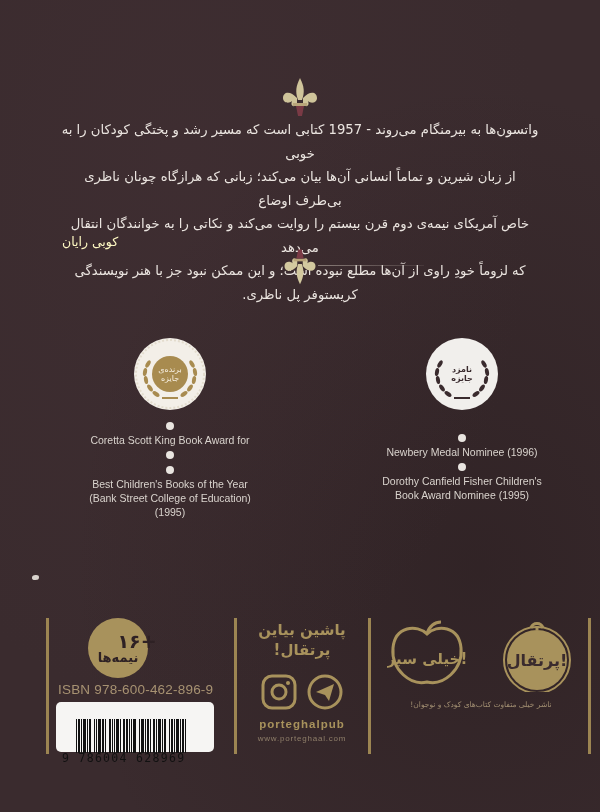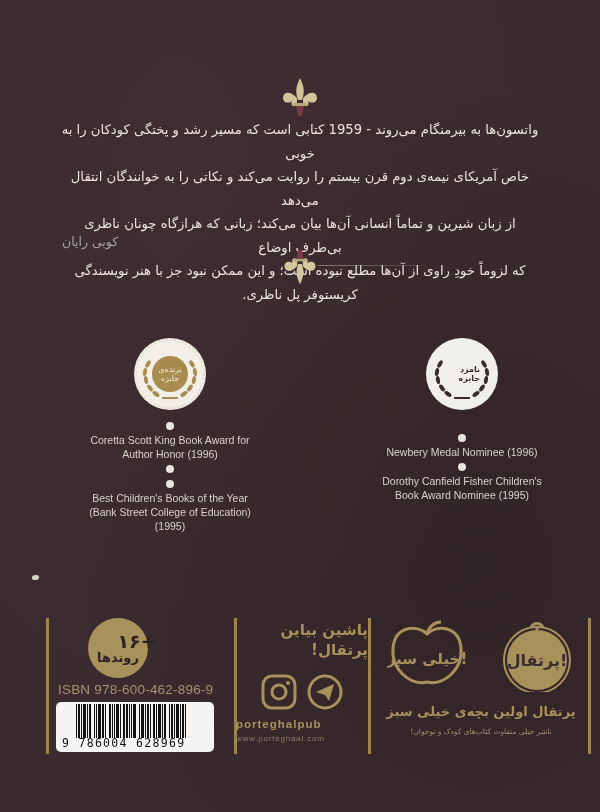--- a/index.html
+++ b/index.html
@@ -20,41 +20,41 @@
     position: absolute; top: 265px; left: 318px; width: 106px; height: 1px;
     background: linear-gradient(90deg, rgba(200,190,180,0.55), rgba(200,190,180,0.1));
   }
   .blurb {
     position: absolute; top: 118px; left: 60px; width: 480px;
     direction: rtl; text-align: center;
     font-size: 13.2px; line-height: 23.5px; color: #ebe5e0;
   }
   .blurb-author {
     position: absolute; top: 234px; left: 62px;
-    direction: rtl; font-size: 12.5px; color: #a3a3a3;
+    direction: rtl; font-size: 12.5px; color: #fef9c3;
   }
   .award-col { position: absolute; display: flex; flex-direction: column; align-items: center; }
   .award-left { top: 338px; left: 60px; width: 220px; }
   .award-right { top: 338px; left: 367px; width: 190px; }
   .medal {
     width: 72px; height: 72px; border-radius: 50%;
     display: flex; align-items: center; justify-content: center;
     margin-bottom: 8px; position: relative;
   }
   .medal-gold { background: #f3efe8; }
   .medal-silver { background: #f1efec; margin-top: 0; }
   .medal svg { position: absolute; inset: 0; }
   .medal-inner {
     width: 36px; height: 36px; border-radius: 50%;
     display: flex; align-items: center; justify-content: center;
     font-size: 8px; line-height: 9px; direction: rtl; text-align: center;
     position: relative; z-index: 1;
   }
   .medal-gold .medal-inner { background: #a88b4f; color: #f6efe1; }
-  .medal-silver .medal-inner { background: transparent; color: #3a2b2e; font-weight: bold; text-align: right; }
+  .medal-silver .medal-inner { background: transparent; color: #3a2b2e; font-weight: bold; }
   .award-dot { width: 8px; height: 8px; border-radius: 50%; background: #e9e5e0; margin: 4px 0 3px; }
   .award-text {
     font-family: "Liberation Sans", sans-serif;
     font-size: 10.5px; line-height: 14px; color: #d9d3cd; text-align: center;
   }
   .speck { position: absolute; left: 32px; top: 575px; width: 7px; height: 5px; background: #d8d2cc; border-radius: 50% 40% 50% 40%; }
 
   .vline { position: absolute; width: 3px; background: #9c8552; }
   .age-badge {
     position: absolute; left: 88px; top: 618px; width: 60px; height: 60px;
@@ -63,30 +63,30 @@
     direction: rtl; font-weight: bold;
   }
   .age-num { font-size: 19px; line-height: 20px; margin-left: 38px; }
   .age-label { font-size: 13px; line-height: 14px; }
   .isbn {
     position: absolute; left: 58px; top: 682px;
     font-family: "Liberation Sans", sans-serif; font-size: 13.5px; color: #a79272; letter-spacing: 0.2px;
   }
   .barcode-box {
     position: absolute; left: 56px; top: 702px; width: 158px; height: 50px;
-    background: #f6f5f3; border-radius: 5px; padding: 2px 6px 0;
+    background: #f6f5f3; border-radius: 5px; padding: 17px 6px 0;
   }
   .bars { display: flex; height: 34px; align-items: stretch; margin-left: 14px; }
   .bars span { display: block; background: #111; margin-right: 1px; }
   .barcode-digits {
     font-family: "DejaVu Sans Mono", monospace; font-size: 11.5px; color: #111;
     letter-spacing: 1.3px; margin-top: -2px;
   }
 
-  .social-panel { position: absolute; left: 236px; top: 618px; width: 132px; height: 134px; }
+  .social-panel { position: absolute; left: 236px; top: 618px; width: 132px; height: 134px; text-align: center; }
   .social-title {
     direction: rtl; color: #a8925c; font-weight: bold; font-size: 15px; line-height: 20px;
     margin-top: 2px;
   }
   .social-icons { display: flex; justify-content: center; gap: 10px; margin-top: 14px; }
   .social-icons svg { display: block; }
   .handle { color: #a8925c; font-weight: bold; font-size: 11.5px; letter-spacing: 1px; margin-top: 8px; font-family: "Liberation Sans", sans-serif; }
   .website { color: #8f7f6a; font-size: 8px; letter-spacing: 0.8px; margin-top: 4px; font-family: "Liberation Sans", sans-serif; }
 
   .brand-panel { position: absolute; left: 372px; top: 618px; width: 218px; height: 134px; }
@@ -103,23 +103,23 @@
 
 <svg class="fleur fleur-top" viewBox="0 0 40 46">
   <path d="M20 2 C16 10 15 16 18 24 L22 24 C25 16 24 10 20 2 Z" fill="#cfc49a"></path>
   <path d="M17 22 C10 14 3 16 3 22 C3 27 9 28 12 25 C10 30 14 32 17 28 Z" fill="#cfc49a"></path>
   <path d="M23 22 C30 14 37 16 37 22 C37 27 31 28 28 25 C30 30 26 32 23 28 Z" fill="#cfc49a"></path>
   <rect x="13" y="27" width="14" height="3" fill="#b9a57a"></rect>
   <path d="M16 30 L24 30 L22 40 L18 40 Z" fill="#7a3a45"></path>
 </svg>
 
 <div class="blurb">
-  <div>واتسون‌ها به بیرمنگام می‌روند - 1959 کتابی است که مسیر رشد و پختگی کودکان را به خوبی</div>
+  <div>واتسون‌ها به بیرمنگام می‌روند - 1957 کتابی است که مسیر رشد و پختگی کودکان را به خوبی</div>
+  <div>از زبان شیرین و تماماً انسانی آن‌ها بیان می‌کند؛ زبانی که هرازگاه چونان ناظری بی‌طرف اوضاع</div>
   <div>خاص آمریکای نیمه‌ی دوم قرن بیستم را روایت می‌کند و نکاتی را به خوانندگان انتقال می‌دهد</div>
-  <div>از زبان شیرین و تماماً انسانی آن‌ها بیان می‌کند؛ زبانی که هرازگاه چونان ناظری بی‌طرف اوضاع</div>
   <div>که لزوماً خودِ راوی از آن‌ها مطلع نبوده است؛ و این ممکن نبود جز با هنر نویسندگی</div>
   <div>کریستوفر پل ناظری.</div>
 </div>
 <div class="blurb-author">کوبی رایان</div>
 
 <svg class="fleur fleur-bottom" viewBox="0 0 40 46">
   <path d="M20 2 C16 10 15 16 18 24 L22 24 C25 16 24 10 20 2 Z" fill="#d3c99f"></path>
   <path d="M17 22 C10 14 3 16 3 22 C3 27 9 28 12 25 C10 30 14 32 17 28 Z" fill="#d3c99f"></path>
   <path d="M23 22 C30 14 37 16 37 22 C37 27 31 28 28 25 C30 30 26 32 23 28 Z" fill="#d3c99f"></path>
   <rect x="13" y="27" width="14" height="3" fill="#b9a57a"></rect>
@@ -144,21 +144,20 @@
         <ellipse cx="50" cy="56" rx="4" ry="2" transform="rotate(145 50 56)"></ellipse>
         <rect x="28" y="59" width="16" height="2"></rect>
       </g>
     </svg>
     <div class="medal-inner">برنده‌ی جایزه</div>
   </div>
 
   <div class="award-dot"></div>
   <div class="award-text">
     <div>Coretta Scott King Book Award for</div>
-    <div>Author Honor (1996)</div>
   </div>
   <div class="award-dot"></div>
   <div class="award-dot"></div>
   <div class="award-text">
     <div>Best Children's Books of the Year</div>
     <div>(Bank Street College of Education)</div>
     <div>(1995)</div>
   </div>
 </div>
 
@@ -195,21 +194,21 @@
 
 <div class="speck"></div>
 
 <div class="vline" style="left:46px; top:618px; height:136px;"></div>
 <div class="vline" style="left:234px; top:618px; height:136px;"></div>
 <div class="vline" style="left:368px; top:618px; height:136px;"></div>
 <div class="vline" style="left:588px; top:618px; height:136px;"></div>
 
 <div class="age-badge">
   <div class="age-num">+۱۶</div>
-  <div class="age-label">روند‌ها</div>
+  <div class="age-label">نیمه‌ها</div>
 </div>
 <div class="isbn">ISBN 978-600-462-896-9</div>
 <div class="barcode-box">
   <div class="bars">
     <span style="width:1px"></span>
       <span style="width:2px"></span>
       <span style="width:1px"></span>
       <span style="width:3px"></span>
       <span style="width:1px"></span>
       <span style="width:2px;margin-right:3px"></span>
@@ -277,15 +276,14 @@
       <text x="40" y="44" text-anchor="middle" font-size="15" font-weight="bold" fill="#a8925c" font-family="DejaVu Sans, sans-serif">خیلی سبز!</text>
     </svg>
     <svg width="76" height="72" viewBox="0 0 76 72">
       <circle cx="38" cy="40" r="30" fill="#a8925c"></circle>
       <circle cx="38" cy="40" r="33" fill="none" stroke="#a8925c" stroke-width="2"></circle>
       <path d="M32 8 C34 2 42 2 44 8" fill="none" stroke="#a8925c" stroke-width="3"></path>
       <path d="M38 6 L38 10" stroke="#a8925c" stroke-width="3"></path>
       <text x="38" y="46" text-anchor="middle" font-size="16" font-weight="bold" fill="#3a2b2e" font-family="DejaVu Sans, sans-serif">پرتقال!</text>
     </svg>
   </div>
-  <div class="tagline">پرتقال اولین بچه‌ی خیلی سبز</div>
   <div class="subtagline">ناشر خیلی متفاوت کتاب‌های کودک و نوجوان!</div>
 </div>
 
 </body></html>

